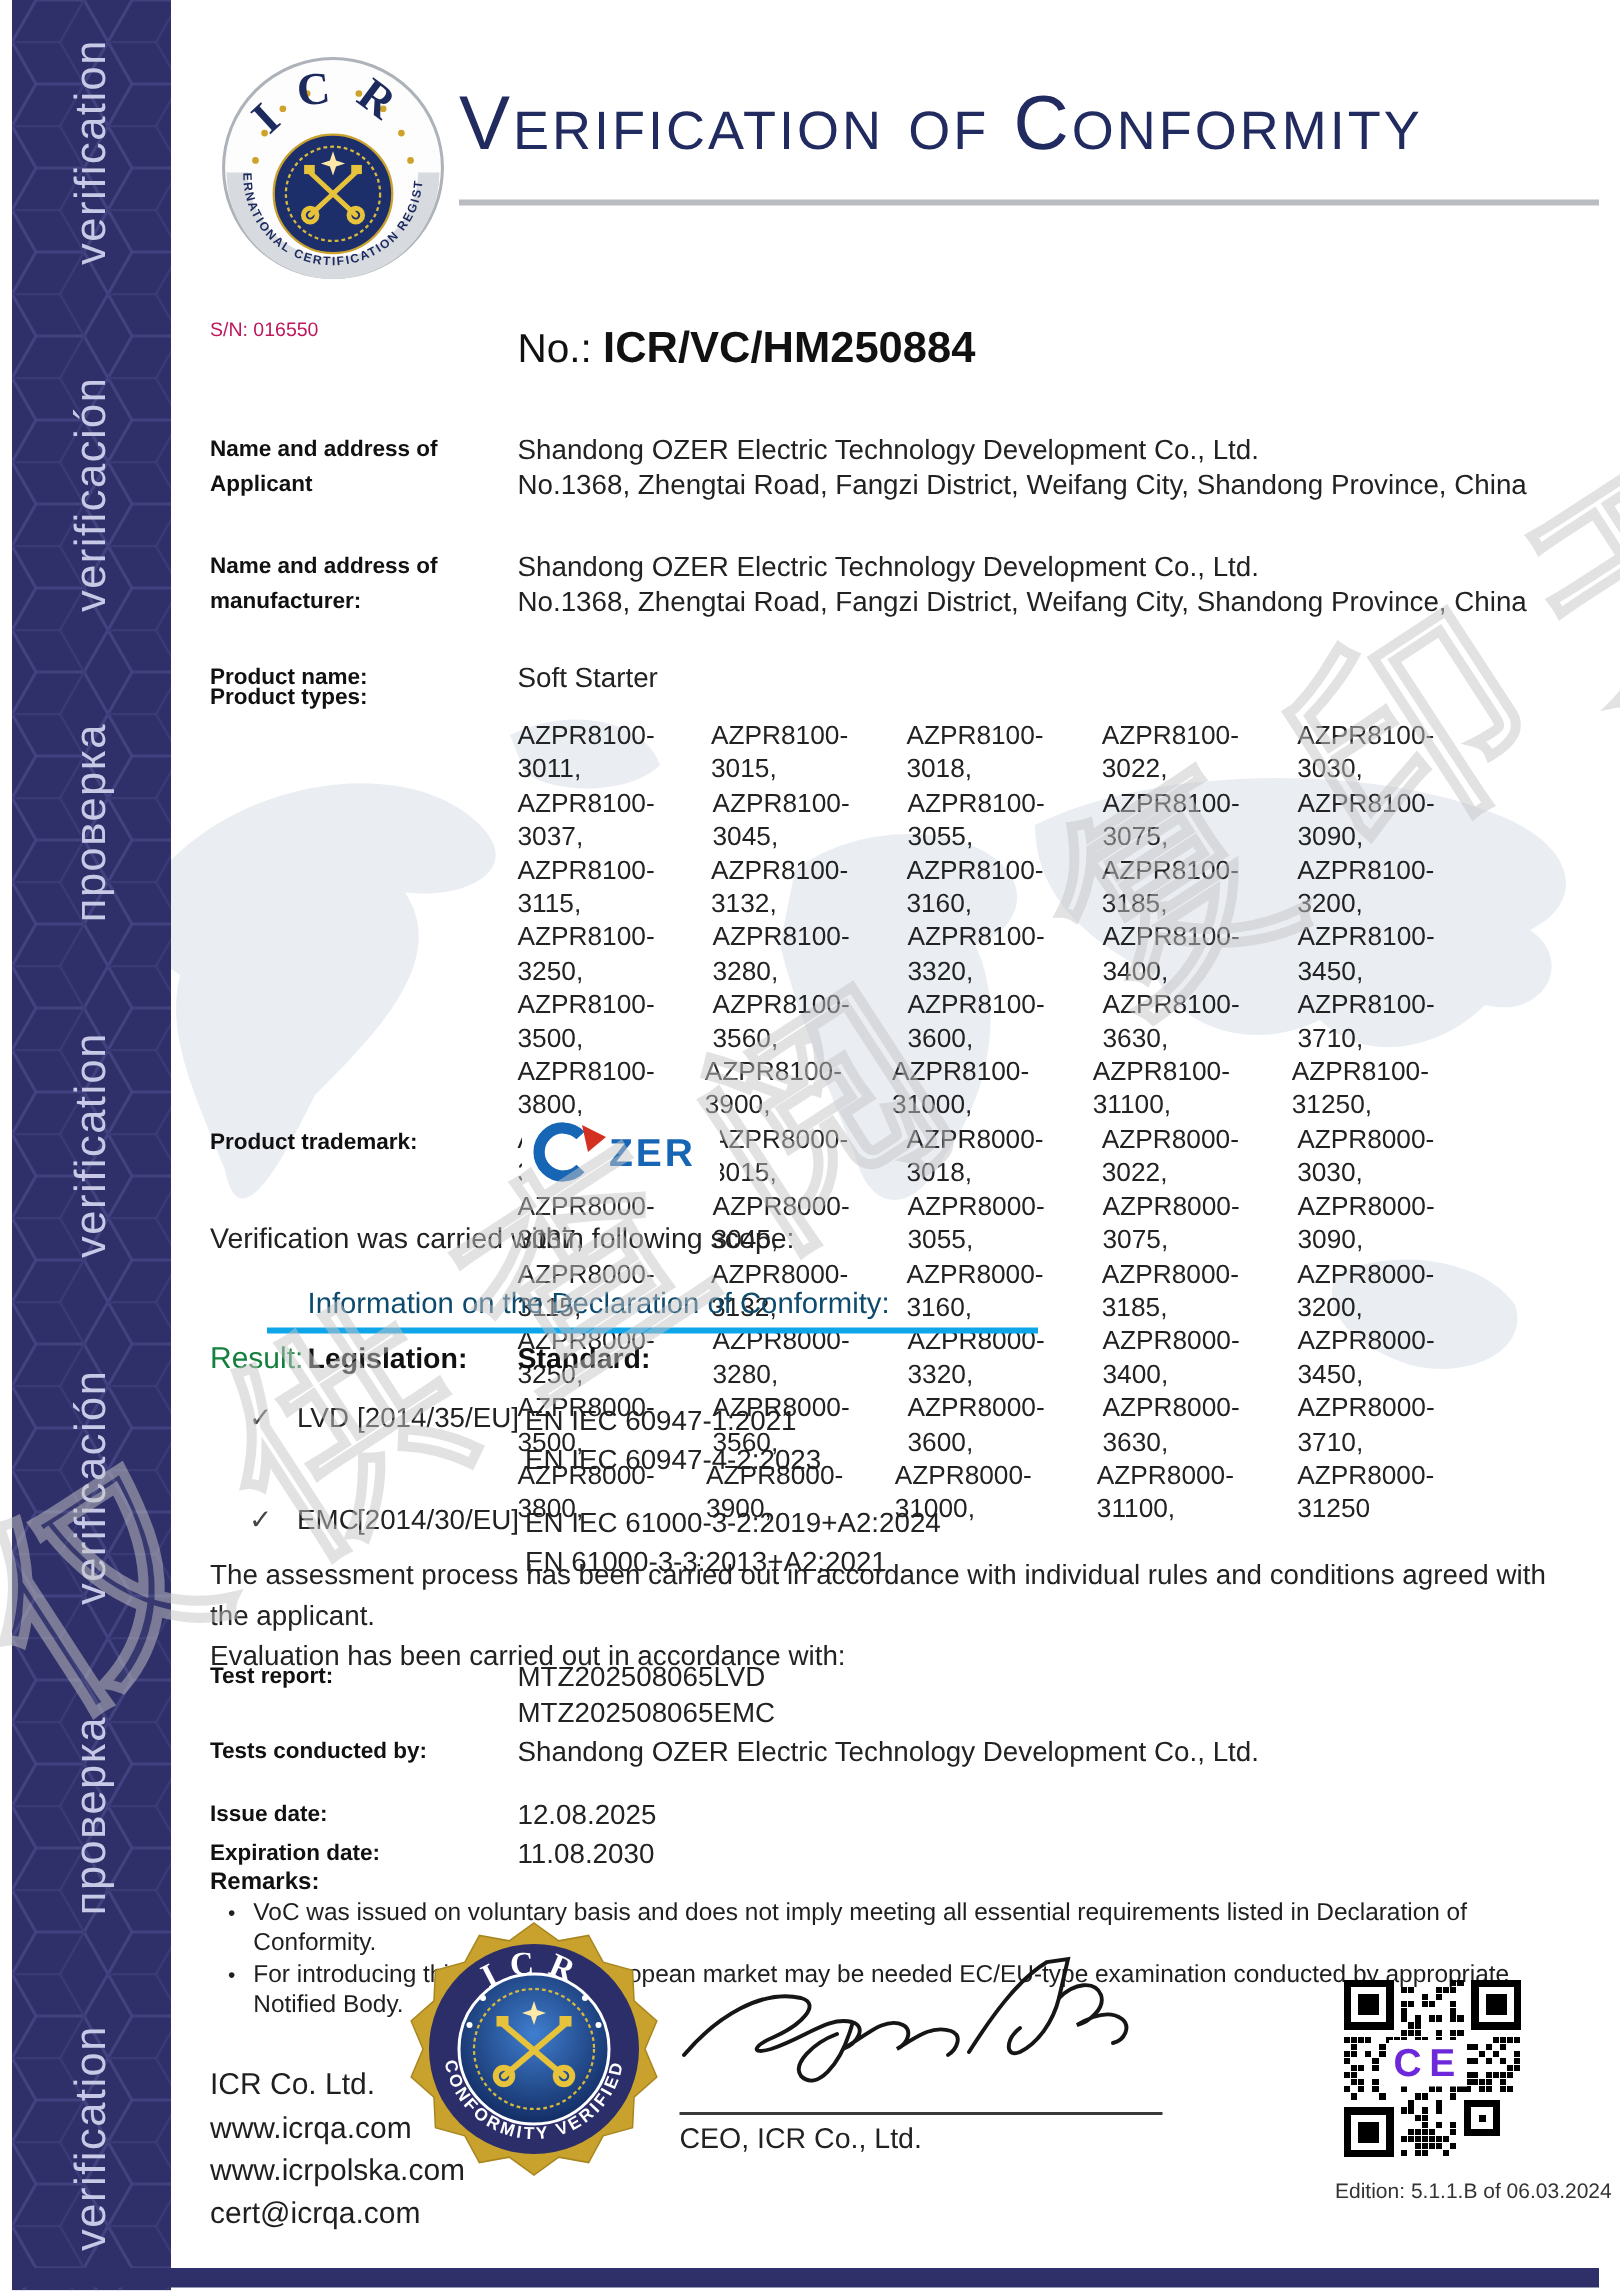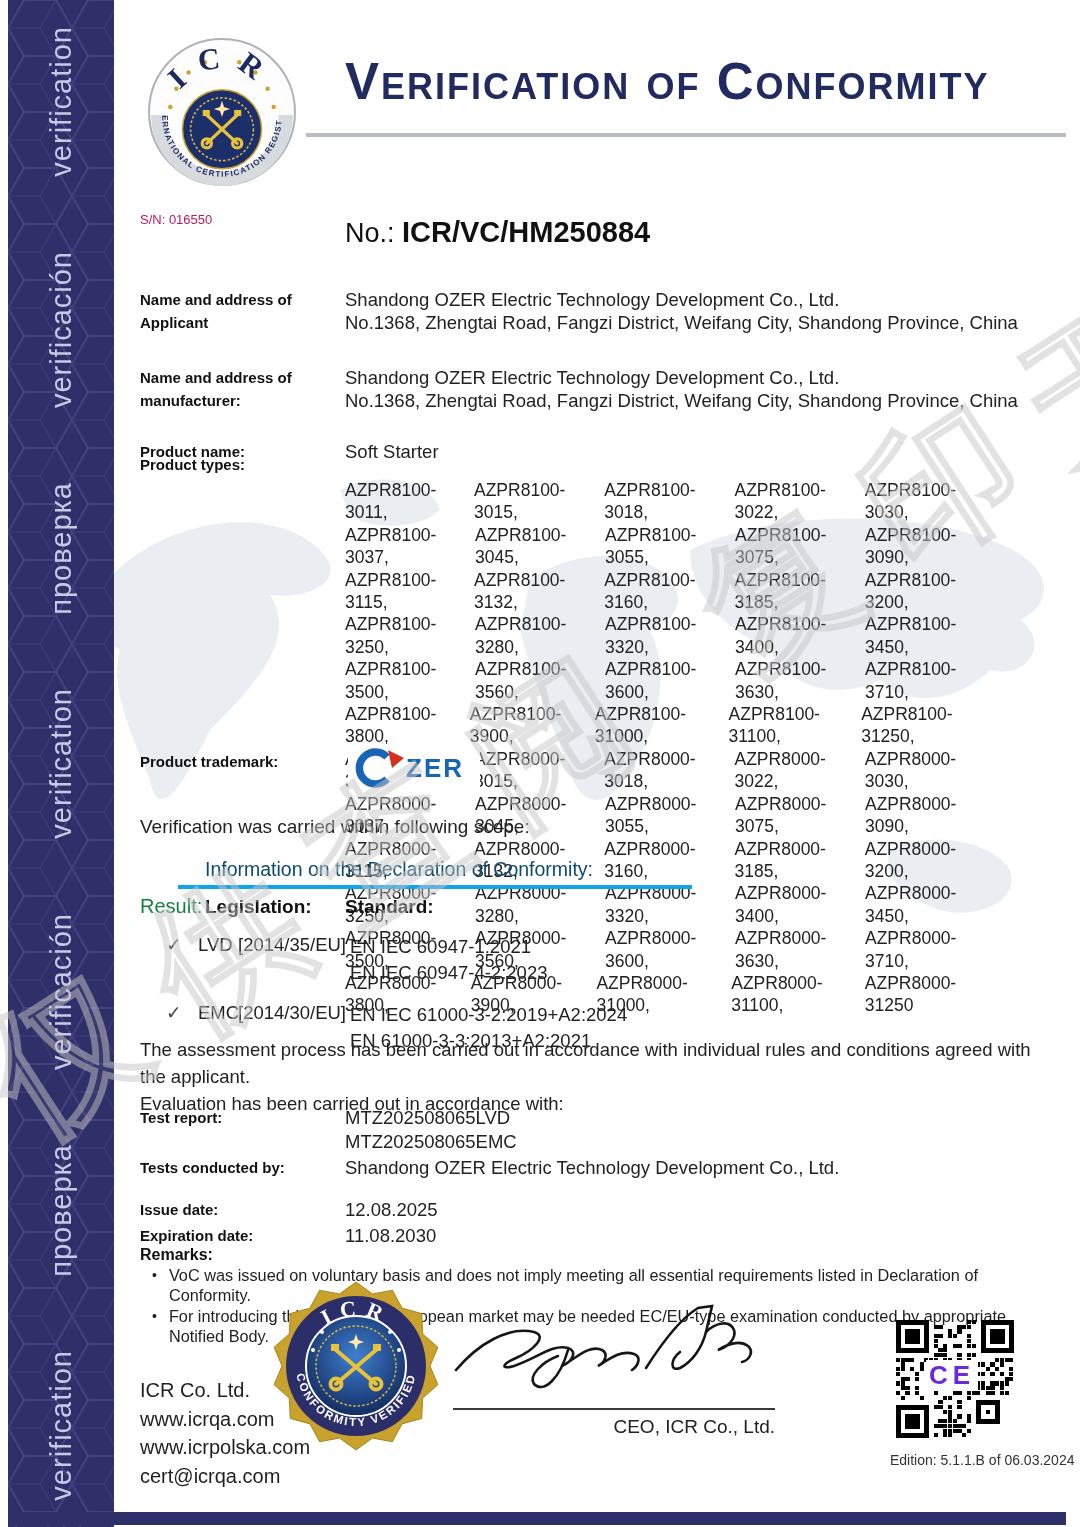--- a/index.html
+++ b/index.html
@@ -17,21 +17,21 @@
   
   .map{position:absolute;left:60px;top:430px;z-index:0;opacity:.75;}
   
   .watermark{position:absolute;left:60px;top:980px;z-index:5;pointer-events:none;
              font-size:150px;letter-spacing:42px;white-space:nowrap;font-weight:700;
              color:rgba(255,255,255,0.08);-webkit-text-stroke:2px #c6c6c6;opacity:.5;
              transform:rotate(-33deg);transform-origin:left bottom;}
   
   .logo-top{position:absolute;left:146px;top:36px;z-index:3;}
   .title{position:absolute;left:306px;top:52px;z-index:3;font-variant:small-caps;
-         font-size:51px;font-weight:700;letter-spacing:2px;color:#212b60;margin-left:39px;}
+         font-size:51px;font-weight:400;letter-spacing:2px;color:#212b60;}
   .title-rule{position:absolute;left:306px;top:133px;width:760px;height:4px;background:#b9bcc0;z-index:3;}
   .serial{position:absolute;left:140px;top:212px;font-size:13px;color:#be185d;z-index:3;}
   .no-line{position:absolute;left:345px;top:216px;font-size:27px;color:#111;z-index:3;}
   .no-line b{font-size:29px;margin-top:32px;}
   
   .lbl{position:absolute;left:140px;width:200px;font-weight:700;font-size:15px;color:#111;
        line-height:23px;z-index:3;}
   .val{position:absolute;left:345px;font-size:18.5px;color:#222;line-height:23px;z-index:3;}
   .t-applicant{top:288px;} .t-manufacturer{top:366px;} .t-prodname{top:440px;}
   .t-prodtypes{top:453px;} .t-trademark{top:750px;}
@@ -55,21 +55,21 @@
   .tr-values div{line-height:24px;}
   .remarks-label{position:absolute;left:140px;top:1246px;font-size:16px;font-weight:700;color:#111;z-index:3;}
   .remarks-list{position:absolute;left:152px;top:1266px;width:900px;z-index:3;}
   .remark{display:flex;gap:12px;font-size:16.3px;line-height:19.5px;color:#1f1f1f;margin-bottom:2px;}
   .remark .dot{font-size:14px;}
   
   .contacts{position:absolute;left:140px;top:1376px;font-size:20px;color:#1f1f1f;line-height:28.5px;z-index:3;}
   .badge{position:absolute;left:270px;top:1280px;z-index:3;}
   .sig{position:absolute;left:450px;top:1300px;z-index:3;}
   .sig-line{position:absolute;left:453px;top:1408px;width:322px;border-top:2px solid #3a3a3a;z-index:3;}
-  .ceo{position:absolute;left:453px;top:1416px;width:322px;text-align:right;font-size:19px;color:#222;z-index:3;}
+  .ceo{position:absolute;left:453px;top:1416px;width:322px;text-align:left;font-size:19px;color:#222;z-index:3;}
   .qr{position:absolute;left:896px;top:1320px;width:118px;height:118px;z-index:3;}
   .qr .ce{position:absolute;left:30px;top:40px;background:#fff;padding:0 3px;font-size:26px;font-weight:700;
           letter-spacing:5px;color:#6d28d9;}
   .edition{position:absolute;left:890px;top:1452px;font-size:14px;color:#333;z-index:3;}
 </style>
 </head>
 <body>
 
 <div class="page">
 

